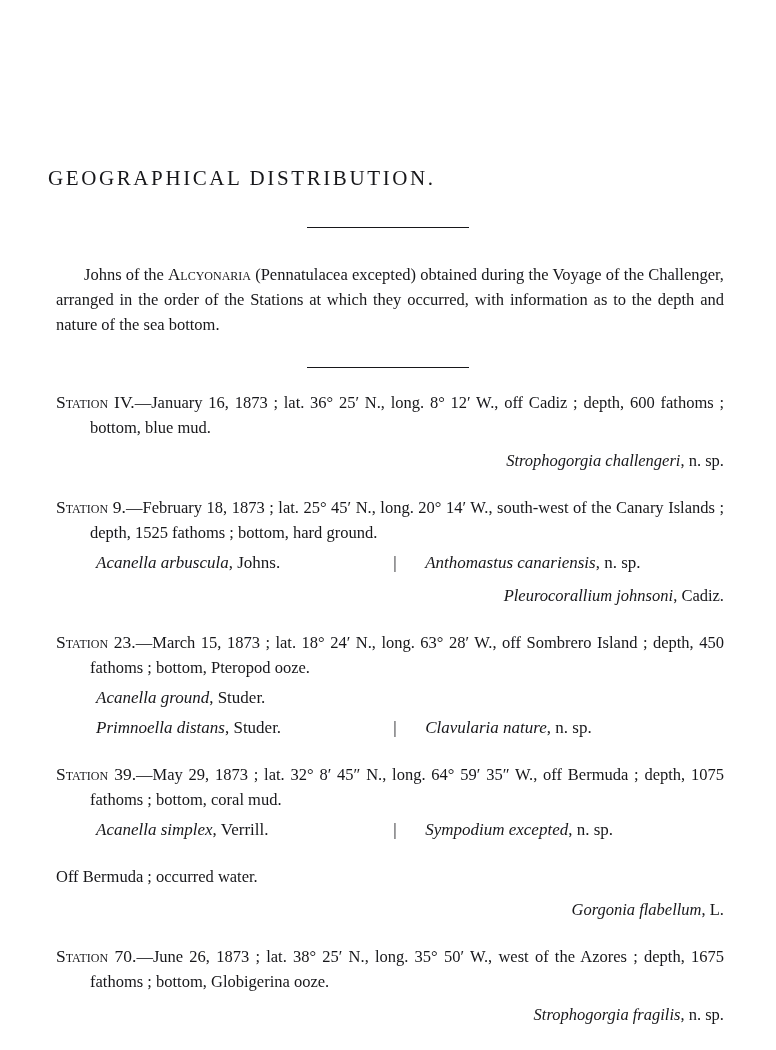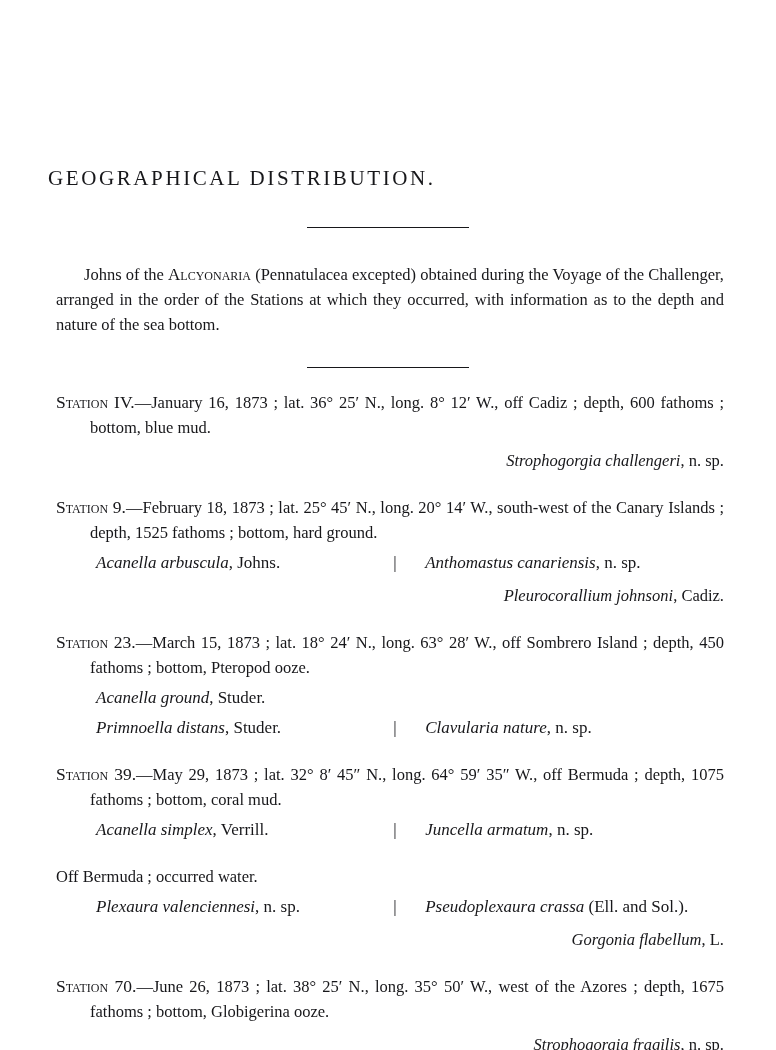--- a/index.html
+++ b/index.html
@@ -134,29 +134,25 @@
         </div>
         <div class="species-two-col">
           <div class="col left"><i>Primnoella distans</i><span>, Studer.</span></div>
           <div class="col right"><i>Clavularia nature</i><span>, n. sp.</span></div>
         </div>
       </div>
       <div class="station-block">
         <div class="station-head"><span class="station-label">Station 39.</span><span>—May 29, 1873 ; lat. 32° 8′ 45″ N., long. 64° 59′ 35″ W., off Bermuda ; depth, 1075 fathoms ; bottom, coral mud.</span></div>
         <div class="species-two-col">
           <div class="col left"><i>Acanella simplex</i><span>, Verrill.</span></div>
-          <div class="col right"><i>Juncella armatum</i><span>, n. sp.</span></div>
+          <div class="col right"><i>Sympodium excepted</i><span>, n. sp.</span></div>
         </div>
       </div>
       <div class="station-block">
         <div class="station-head" style="text-indent: 0px; padding-left: 0px;"><span>Off Bermuda ; occurred water.</span></div>
-        <div class="species-two-col">
-          <div class="col left"><i>Plexaura valenciennesi</i><span>, n. sp.</span></div>
-          <div class="col right"><i>Pseudoplexaura crassa</i><span> (Ell. and Sol.).</span></div>
-        </div>
         <div class="species-centered"><i>Gorgonia flabellum</i><span>, L.</span></div>
       </div>
       <div class="station-block">
         <div class="station-head"><span class="station-label">Station 70.</span><span>—June 26, 1873 ; lat. 38° 25′ N., long. 35° 50′ W., west of the Azores ; depth, 1675 fathoms ; bottom, Globigerina ooze.</span></div>
         <div class="species-centered"><i>Strophogorgia fragilis</i><span>, n. sp.</span></div>
       </div>
     </div>
 
 </div>
 

